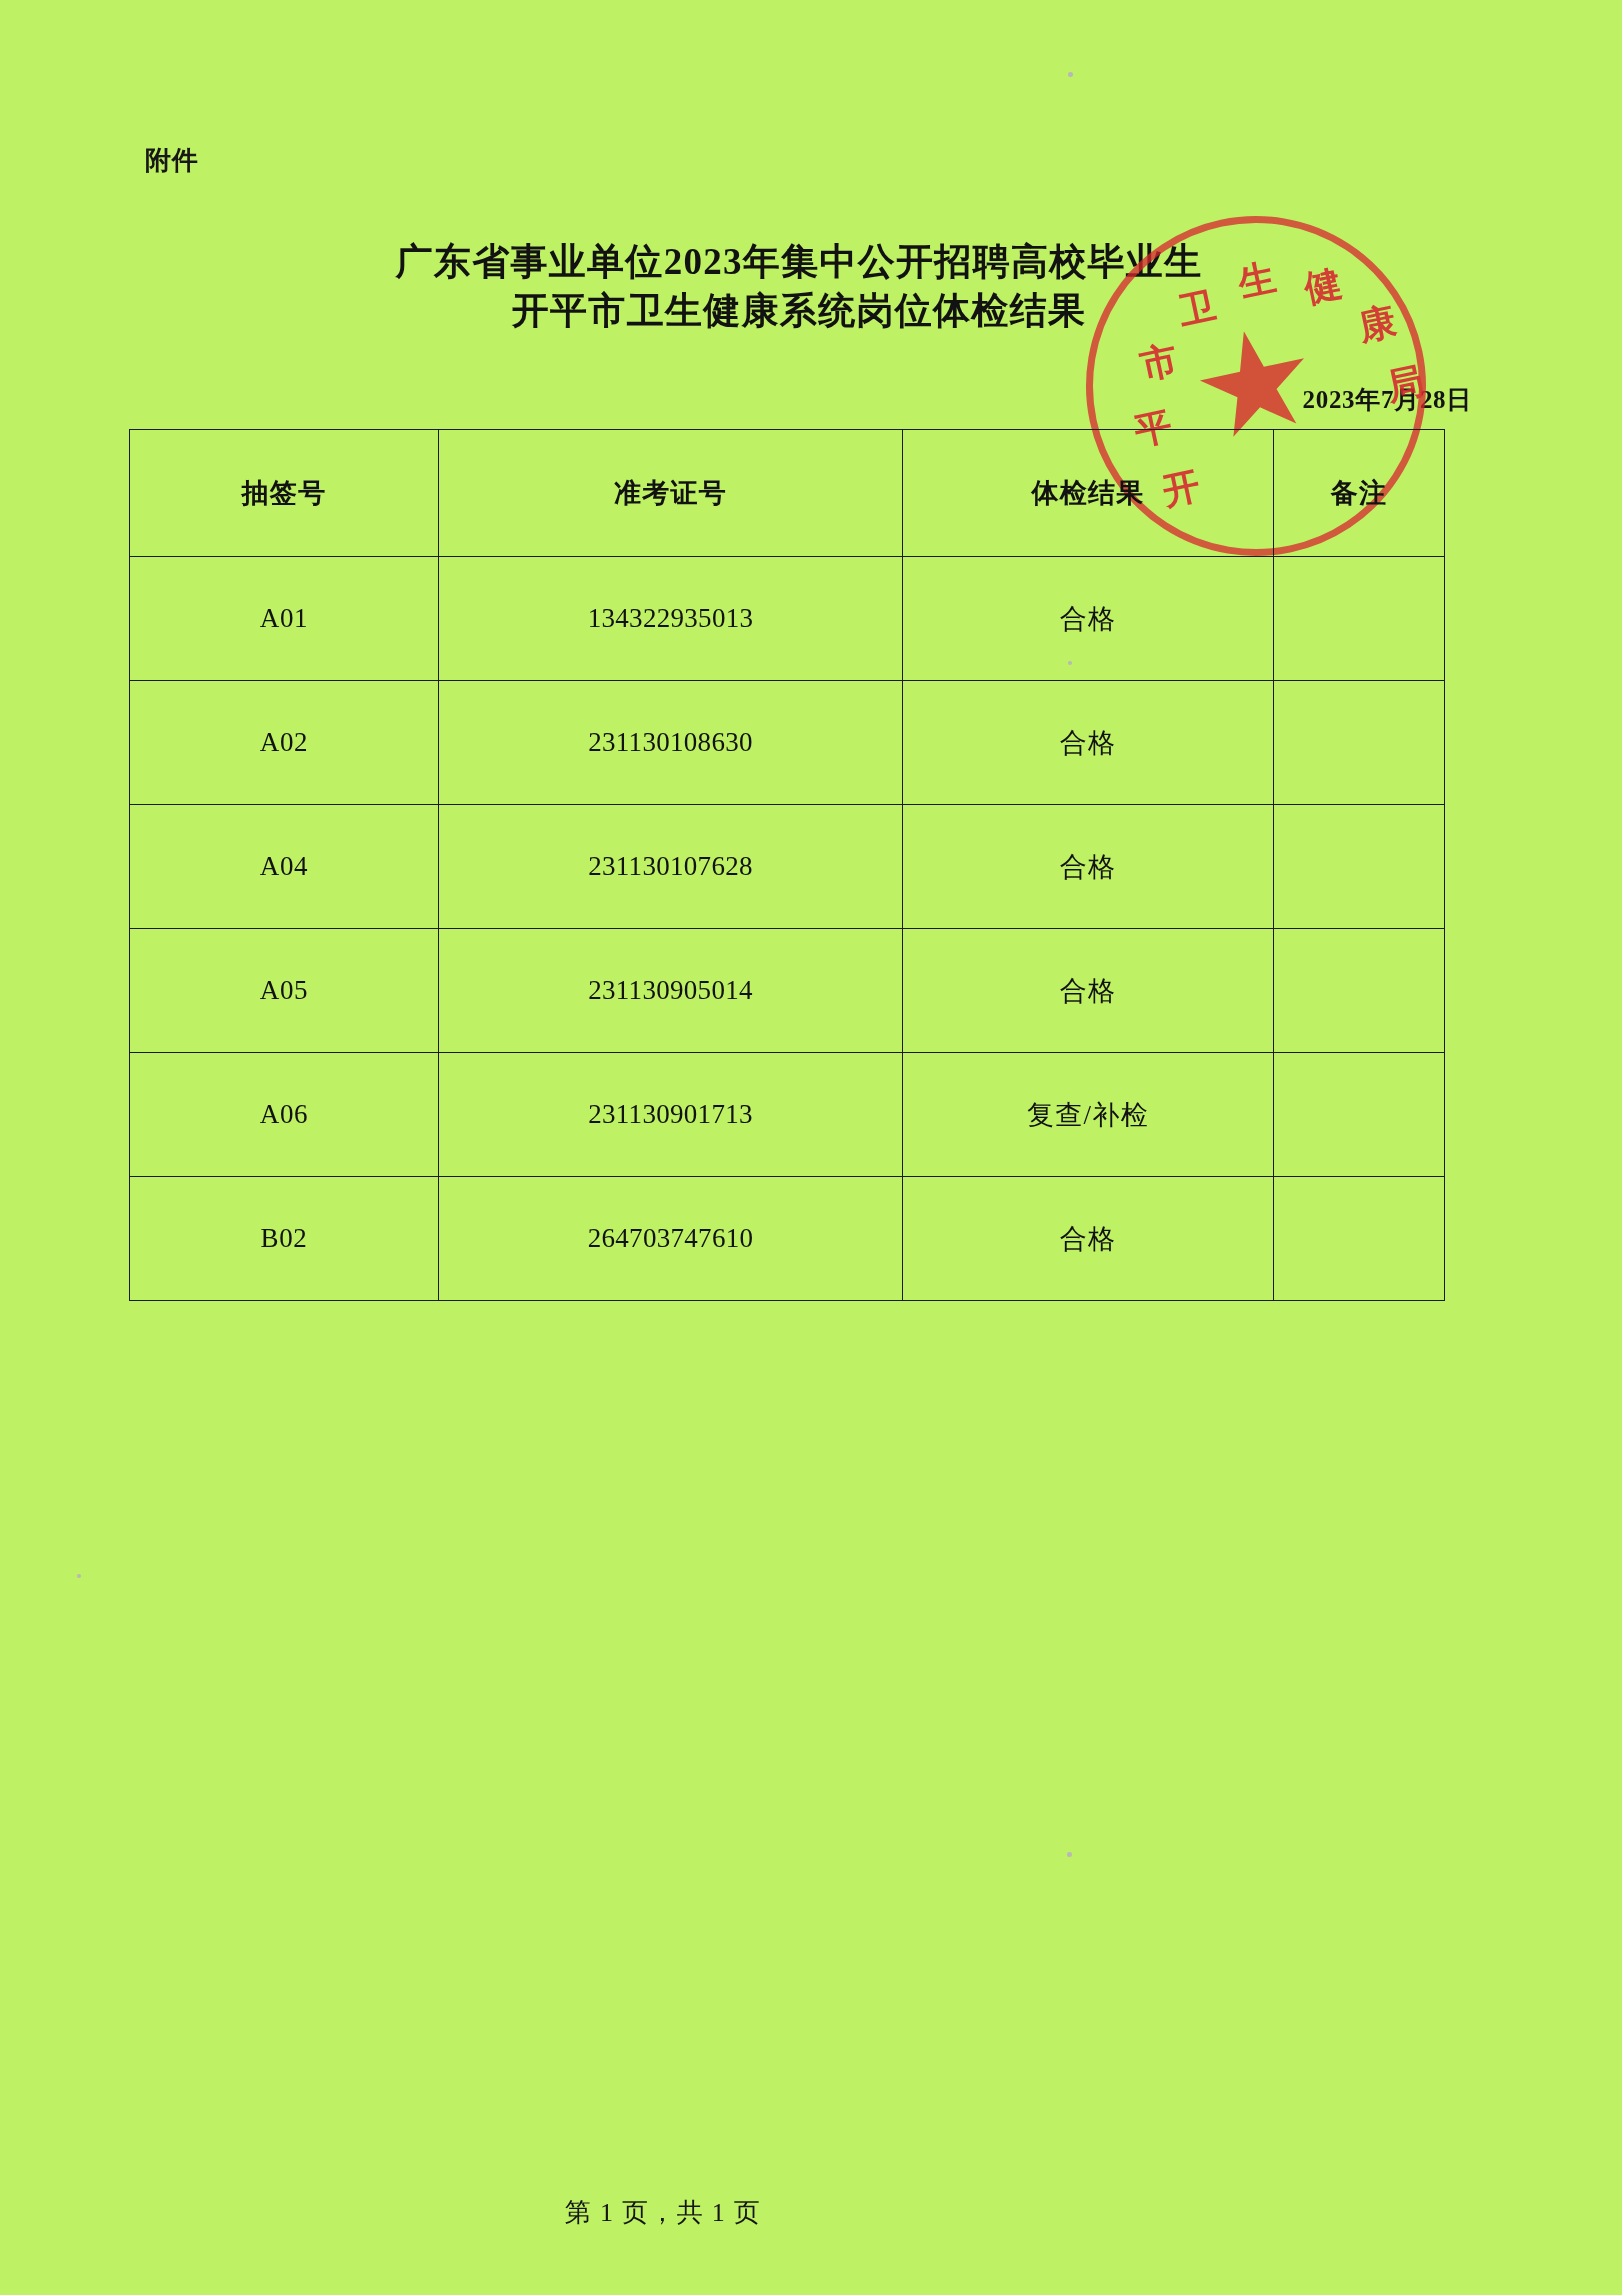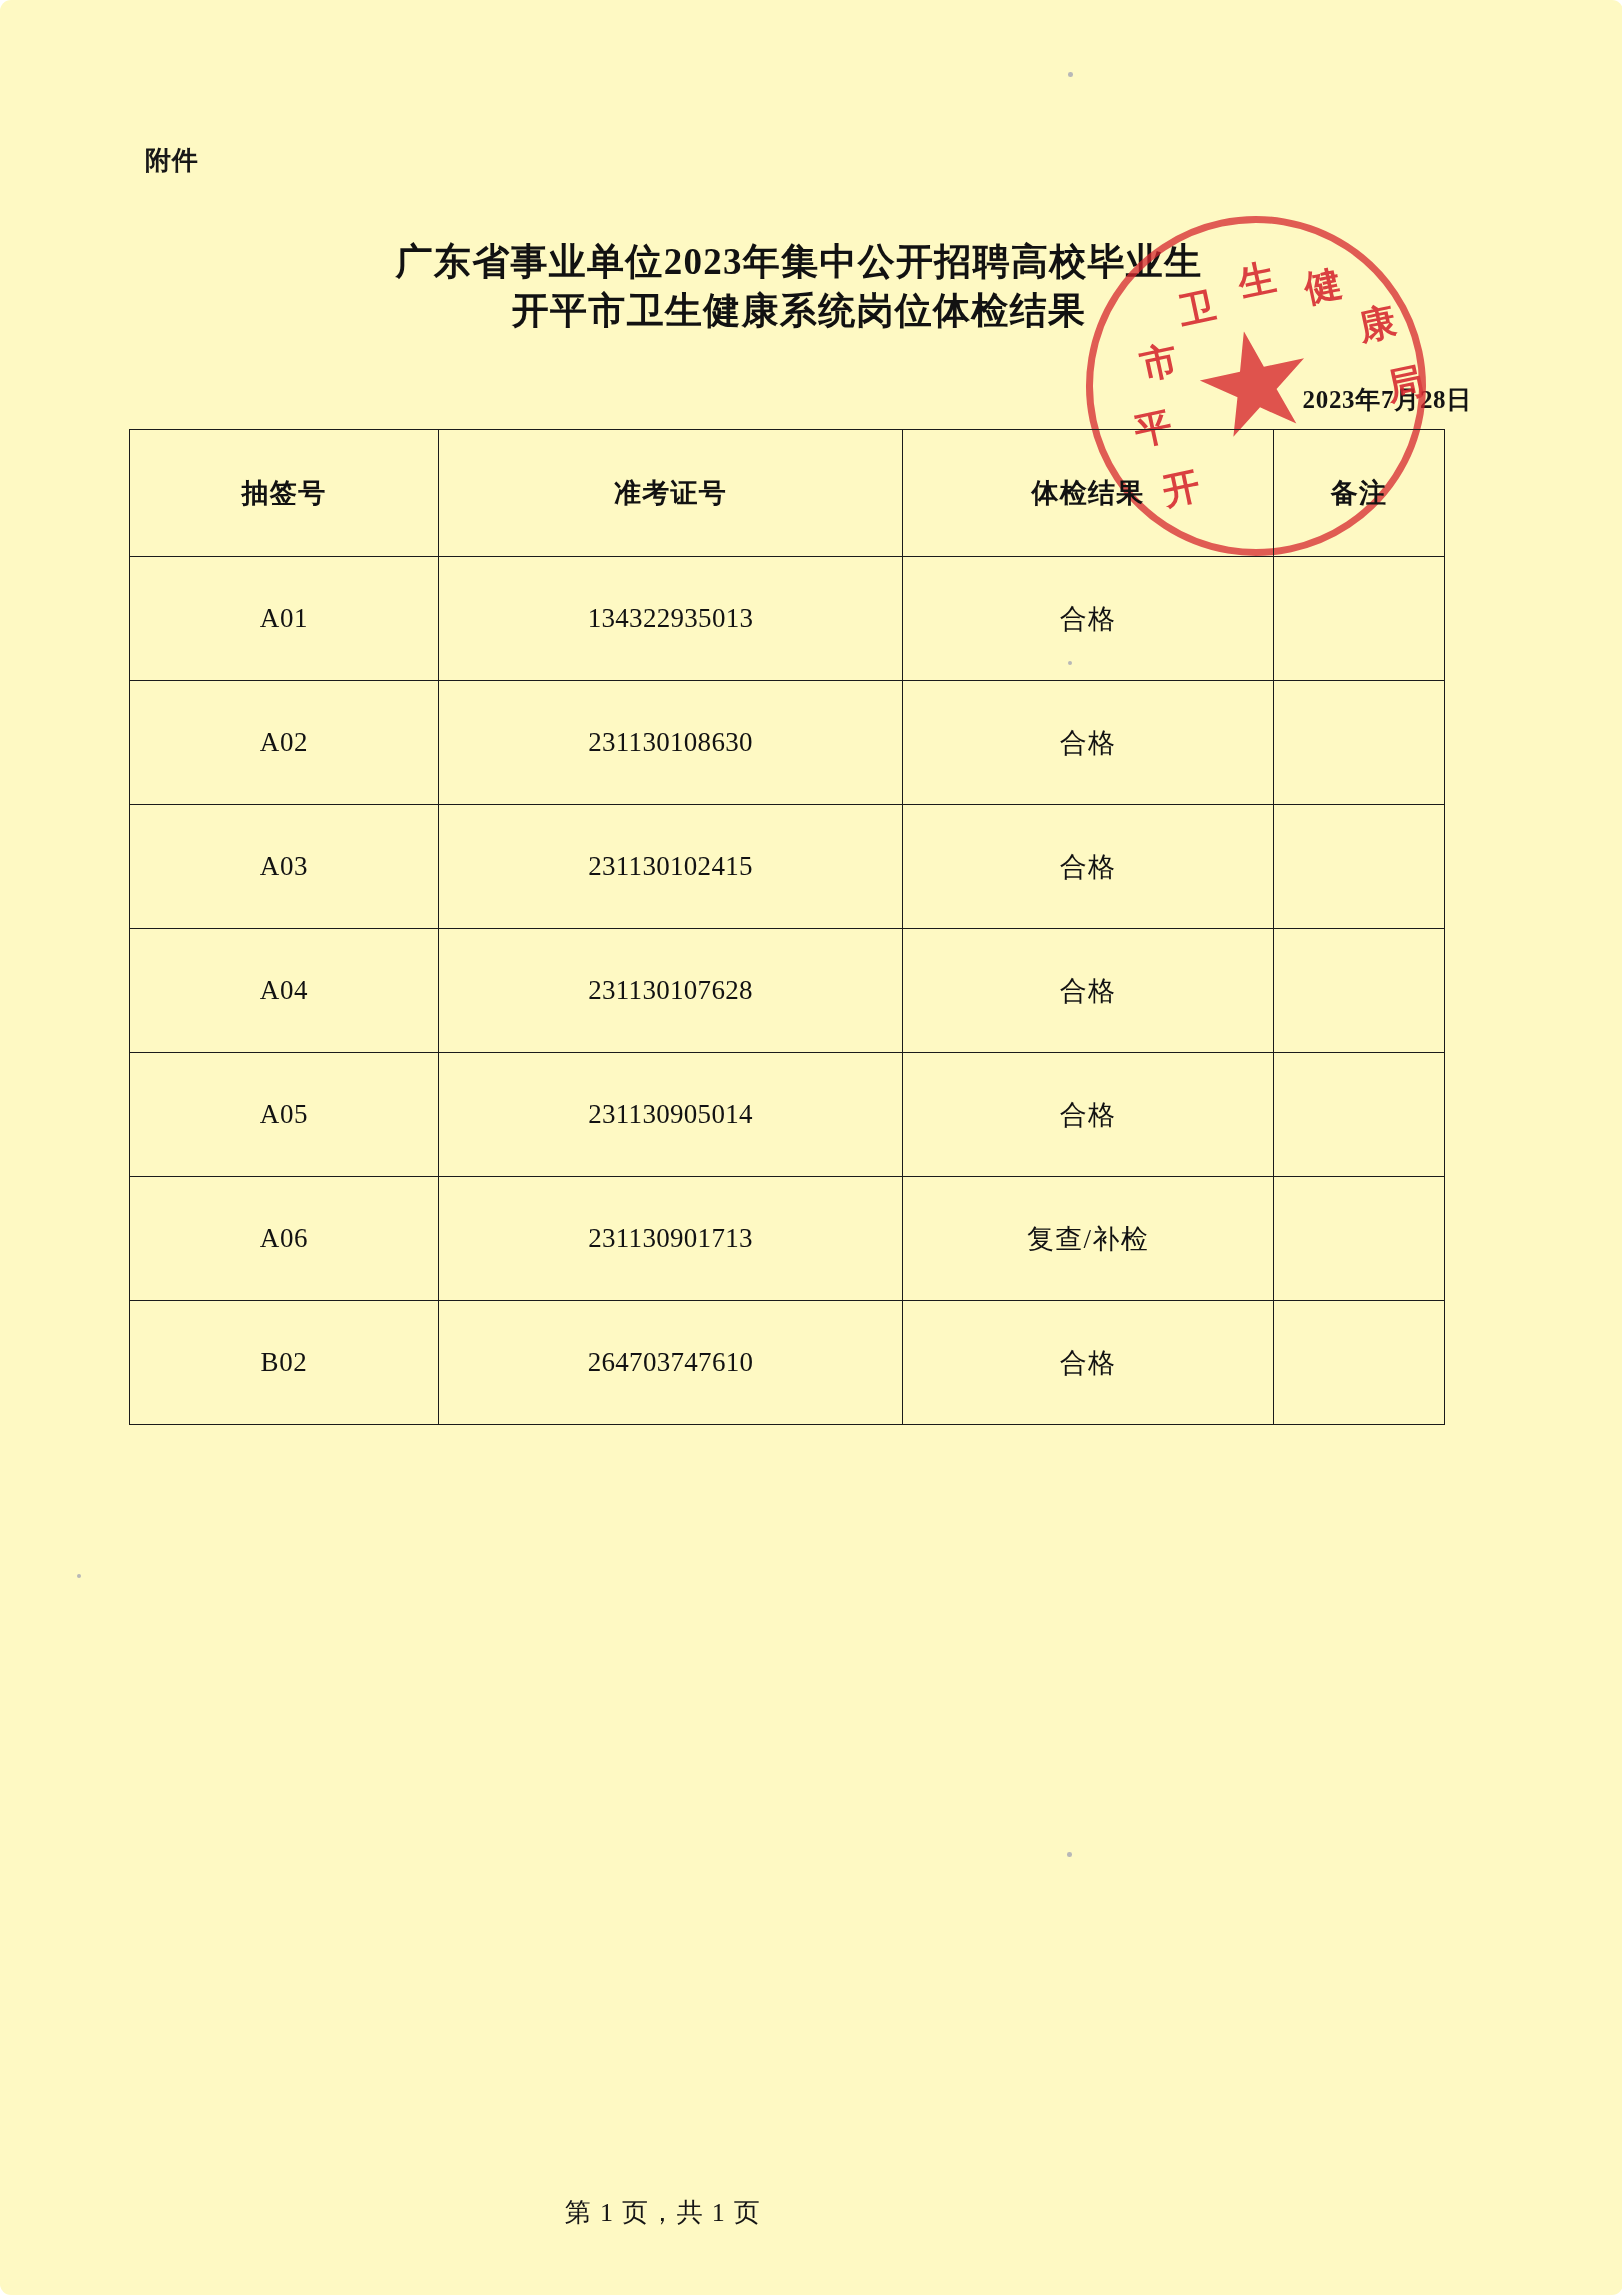--- a/index.html
+++ b/index.html
@@ -11,22 +11,21 @@
     width: 1623px;
     height: 2295px;
     position: relative;
     font-family: "Liberation Serif", "DejaVu Serif", serif;
     color: #1a1a1a;
     overflow: hidden;
   }
   .page {
     position: absolute;
     inset: 0;
-    background: #fef9c3;
-    border-radius: 11px;
+    background: #bef264;
   }
 
   
   .speck {
     position: absolute;
     background: #b8b8b8;
     border-radius: 50%;
   }
 
   .attachment-label {
@@ -219,26 +218,20 @@
         <td class="cell-result">合格</td>
         <td></td>
       </tr>
       <tr>
         <td class="cell-code">A02</td>
         <td class="cell-id">231130108630</td>
         <td class="cell-result">合格</td>
         <td></td>
       </tr>
       <tr>
-        <td class="cell-code">A03</td>
-        <td class="cell-id">231130102415</td>
-        <td class="cell-result">合格</td>
-        <td></td>
-      </tr>
-      <tr>
         <td class="cell-code">A04</td>
         <td class="cell-id">231130107628</td>
         <td class="cell-result">合格</td>
         <td></td>
       </tr>
       <tr>
         <td class="cell-code">A05</td>
         <td class="cell-id">231130905014</td>
         <td class="cell-result">合格</td>
         <td></td>

